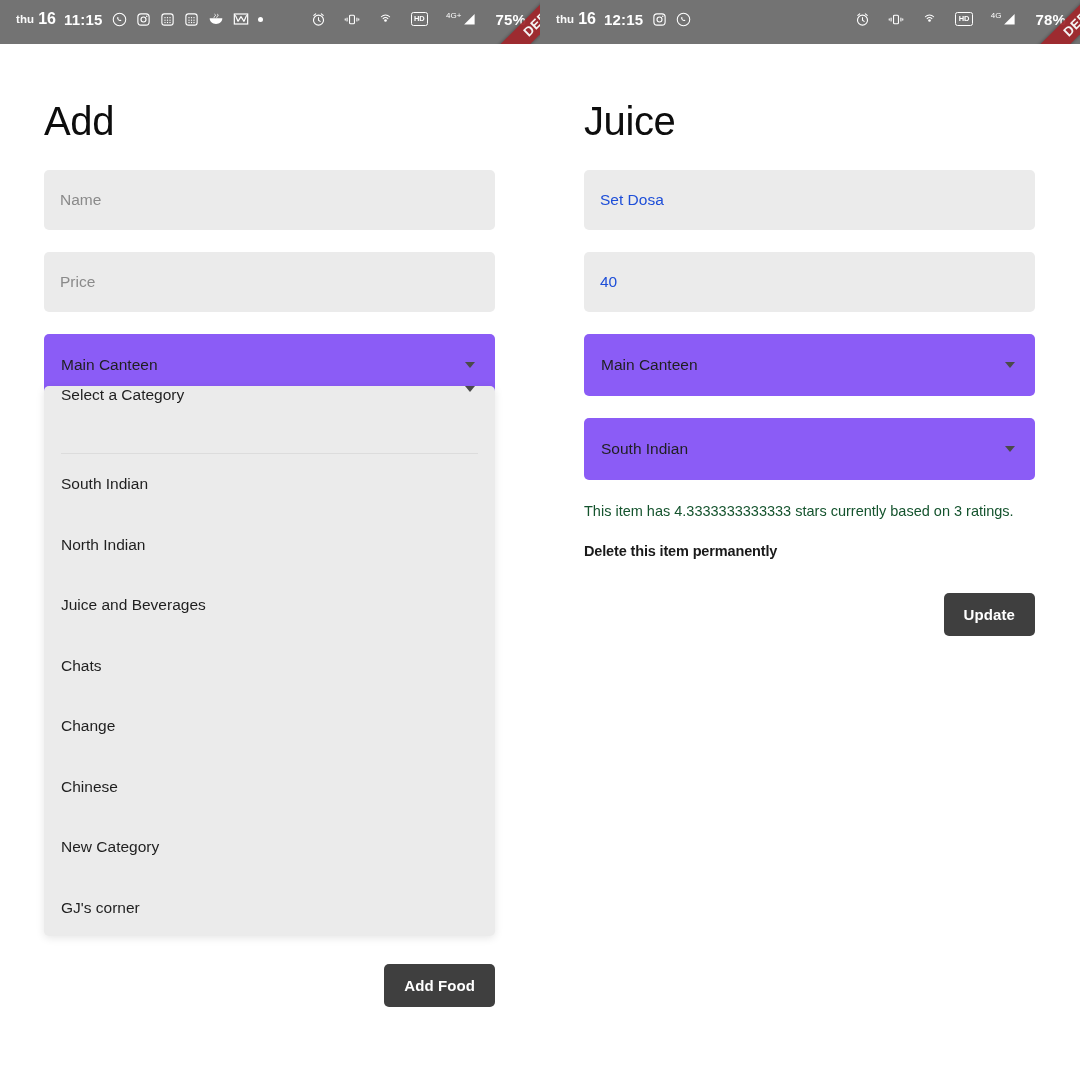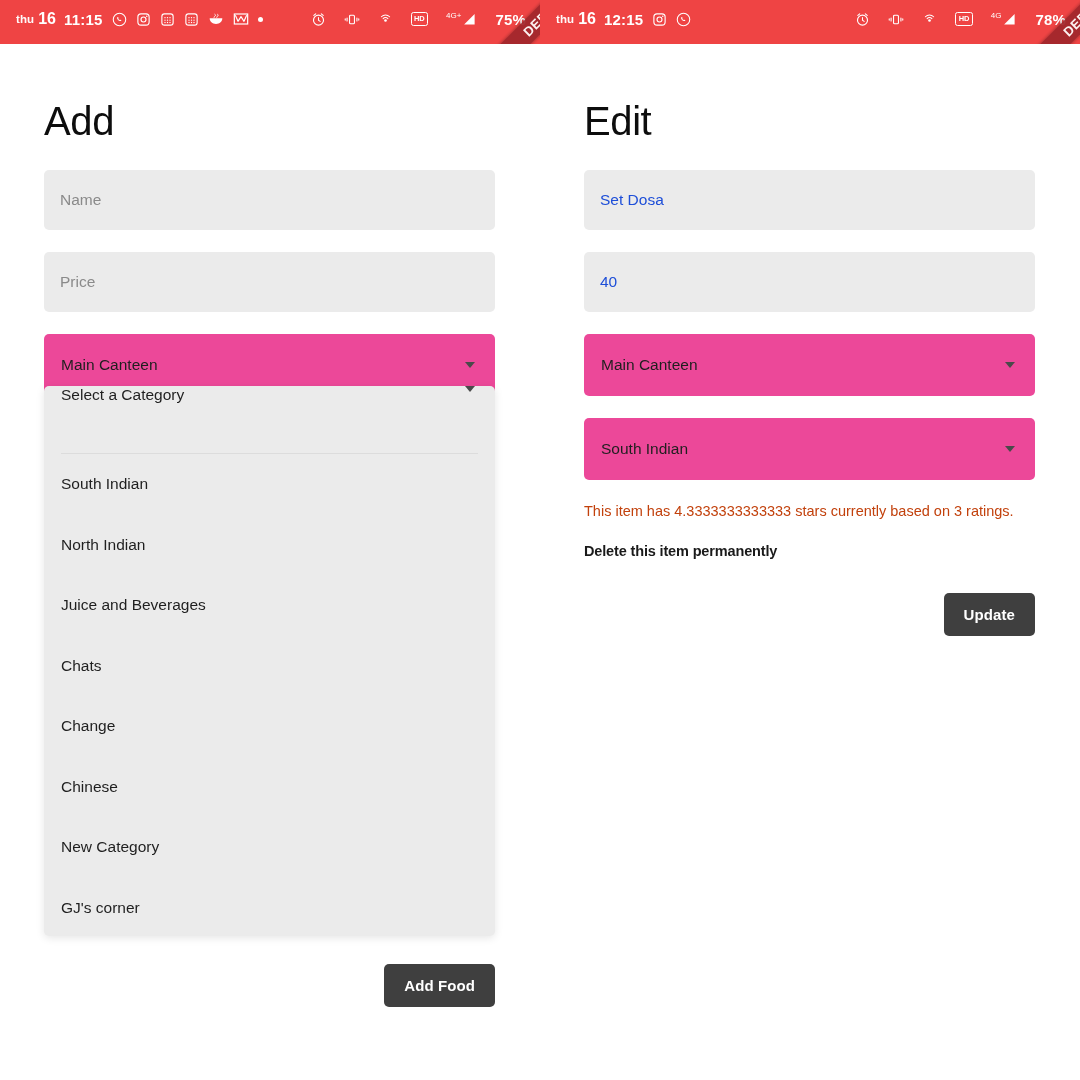--- a/index.html
+++ b/index.html
@@ -9,21 +9,21 @@
     font-family: "Liberation Sans", sans-serif;
     -webkit-font-smoothing: antialiased;
   }
   .screens { display: flex; width: 1080px; height: 1080px; }
   .screen { width: 540px; height: 1080px; position: relative; background: #ffffff; overflow: hidden; }
 
   
   .statusbar {
     position: relative;
     height: 44px; width: 540px;
-    background: #ef4444;
+    background: #737373;
     display: flex; 
     padding: 0 14px 6px 16px;
     color: #ffffff;
     overflow: hidden;
   }
   .sb-left { display: flex; align-items: center; gap: 7px; flex: 0 0 auto; }
   .sb-day { font-size: 11.5px; font-weight: 700; letter-spacing: .1px; opacity: .97; }
   .sb-date { font-size: 16px; font-weight: 700; margin-left: -3px; }
   .sb-time { font-size: 15px; font-weight: 700; letter-spacing: .2px; margin-left: 1px; }
   .sb-icons { display: flex; align-items: center; gap: 9px; margin-left: 9px; }
@@ -75,21 +75,21 @@
     background: #ebebeb; border-radius: 5px;
     display: flex; align-items: center;
     padding: 0 16px;
     margin-bottom: 22px;
   }
   .field-text { font-size: 15.5px; color: #8a8a8a; font-weight: 400; }
   .field-value { font-size: 15.5px; color: #1d4ed8; font-weight: 400; }
 
   .select {
     width: 451px; height: 62px;
-    background: #ec4899; border-radius: 5px;
+    background: #8b5cf6; border-radius: 5px;
     display: flex; align-items: center; justify-content: space-between;
     padding: 0 18px 0 17px;
     margin-bottom: 22px;
   }
   .select-text { font-size: 15.5px; color: #1f1f1f; }
   .caret {
     width: 0; height: 0;
     border-left: 5.5px solid transparent;
     border-right: 5.5px solid transparent;
     border-top: 6px solid #4a4a4a;
@@ -117,21 +117,21 @@
     margin: 0 17px;
   }
   .dd-item {
     height: 60.5px;
     display: flex; align-items: center;
     padding: 0 17px;
     font-size: 15.5px; color: #1f1f1f;
   }
 
   .rating-text {
-    font-size: 14.5px; color: #c2410c;
+    font-size: 14.5px; color: #14532d;
     margin-top: 6px; margin-bottom: 22px;
     line-height: 1.3;
   }
   .delete-link {
     font-size: 14.5px; color: #1a1a1a; font-weight: 700;
     letter-spacing: -.15px;
   }
 
   .btn-row { display: flex; justify-content: flex-end; width: 451px; }
   .btn {
@@ -343,21 +343,21 @@
             </svg>
         </span>
         <span class="sb-batt">78%</span>
       </div>
       <div class="debug-ribbon">
         <div class="debug-band">DEBUG</div>
       </div>
     </div>
 
     <div class="page">
-      <h1 class="title">Edit</h1>
+      <h1 class="title">Juice</h1>
 
       <div class="field">
         <span class="field-value">Set Dosa</span>
       </div>
 
       <div class="field">
         <span class="field-value">40</span>
       </div>
 
       <div class="select">

